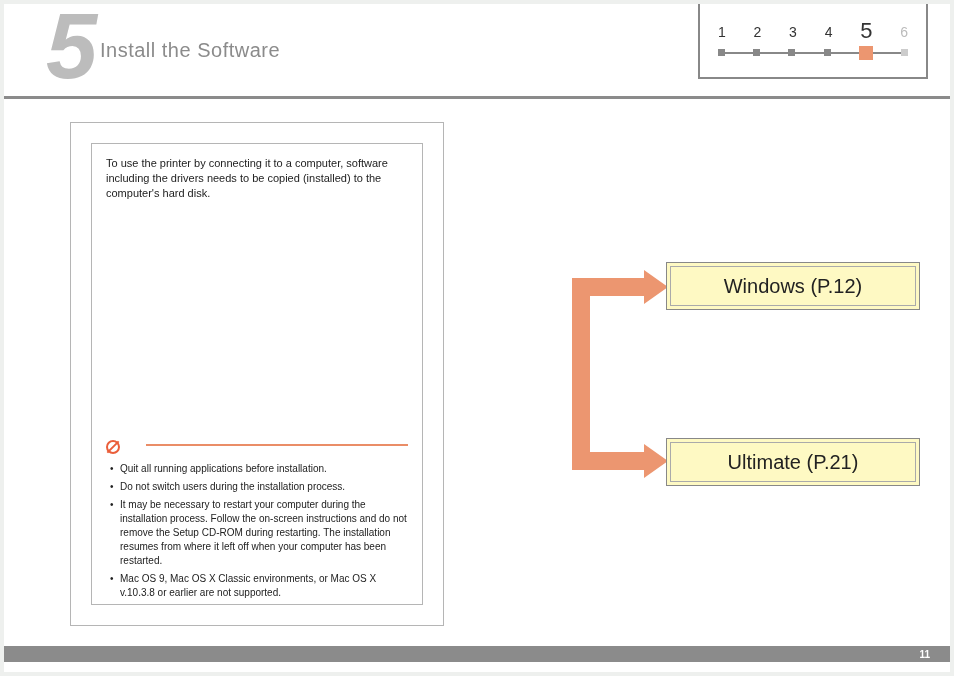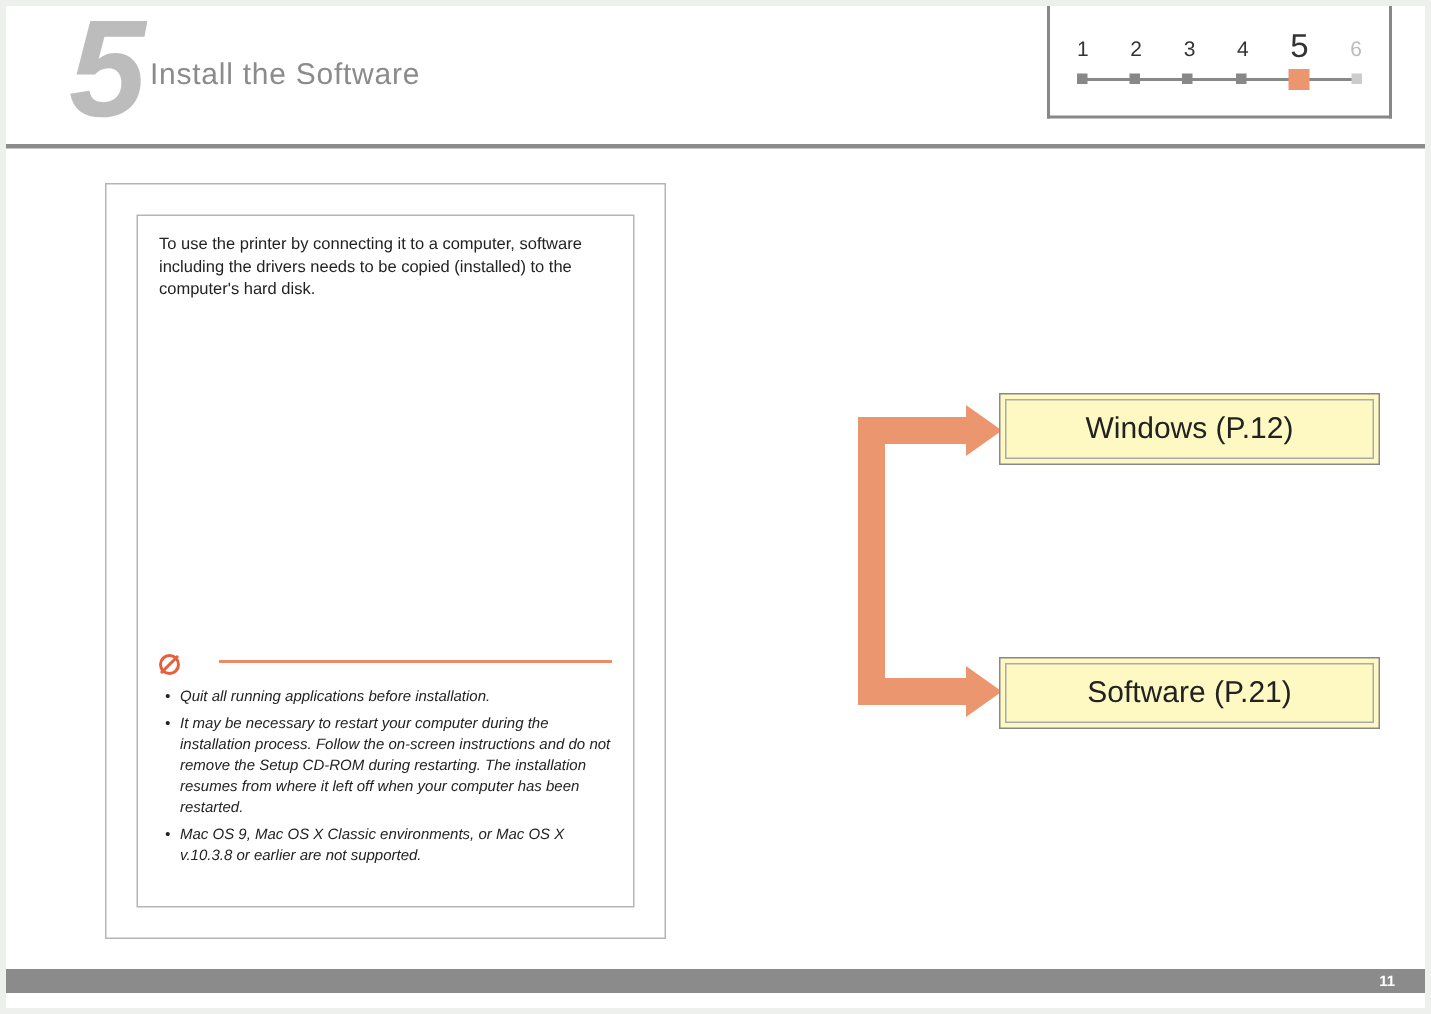--- a/index.html
+++ b/index.html
@@ -112,22 +112,21 @@
   .info-inner p {
     font-size: 11px;
     color: #222;
     margin-bottom: 10px;
     line-height: 1.35;
   }
   .warn-section {
     position: absolute;
     left: 14px;
     right: 14px;
-    bottom: 22px;
-    font-style: italic;
+    bottom: 0;
   }
   .warn-line {
     height: 2px;
     background: #ea8d67;
     margin-bottom: 8px;
     margin-left: 20px;
   }
   .warn-icon {
     display: inline-block;
     width: 14px;
@@ -253,20 +252,21 @@
     <div class="info-inner">
       <p>To use the printer by connecting it to a computer, software including the drivers needs to be copied (installed) to the computer's hard disk.</p>
 
       <div class="warn-section">
         <div class="warn-header">
           <span class="warn-icon"></span>
           <div class="warn-line" style="flex:1"></div>
         </div>
         <ul class="warn-list">
           <li>Quit all running applications before installation.</li>
+          <li>Do not switch users during the installation process.</li>
           <li>It may be necessary to restart your computer during the installation process. Follow the on-screen instructions and do not remove the Setup CD-ROM during restarting. The installation resumes from where it left off when your computer has been restarted.</li>
           <li>Mac OS 9, Mac OS X Classic environments, or Mac OS X v.10.3.8 or earlier are not supported.</li>
         </ul>
       </div>
     </div>
   </div>
 
   <div class="flow">
     <svg class="arrow-svg" width="150" height="260">
       <g fill="#ec9670">
@@ -277,20 +277,20 @@
         <polygon points="120,18 120,52 144,35"></polygon>
 
         <rect x="48" y="200" width="72" height="18"></rect>
         <polygon points="120,192 120,226 144,209"></polygon>
       </g>
     </svg>
     <div class="target-box inner-border tb1">
       <span>Windows (P.12)</span>
     </div>
     <div class="target-box inner-border tb2">
-      <span>Software (P.21)</span>
+      <span>Ultimate (P.21)</span>
     </div>
   </div>
 
   <div class="bottom-bar"></div>
   <div class="page-num">11</div>
 
 </div>
 
 </body></html>

